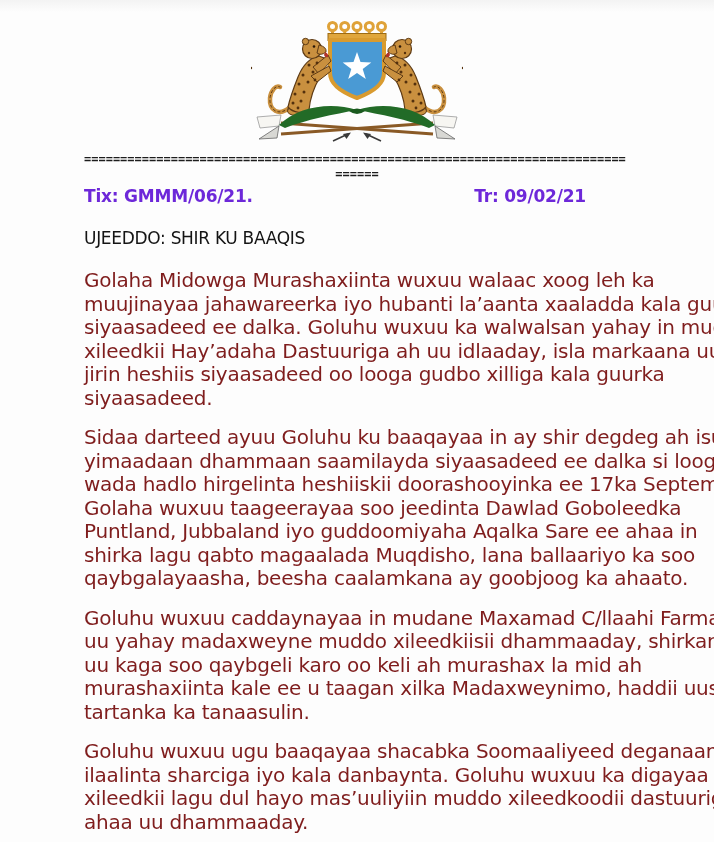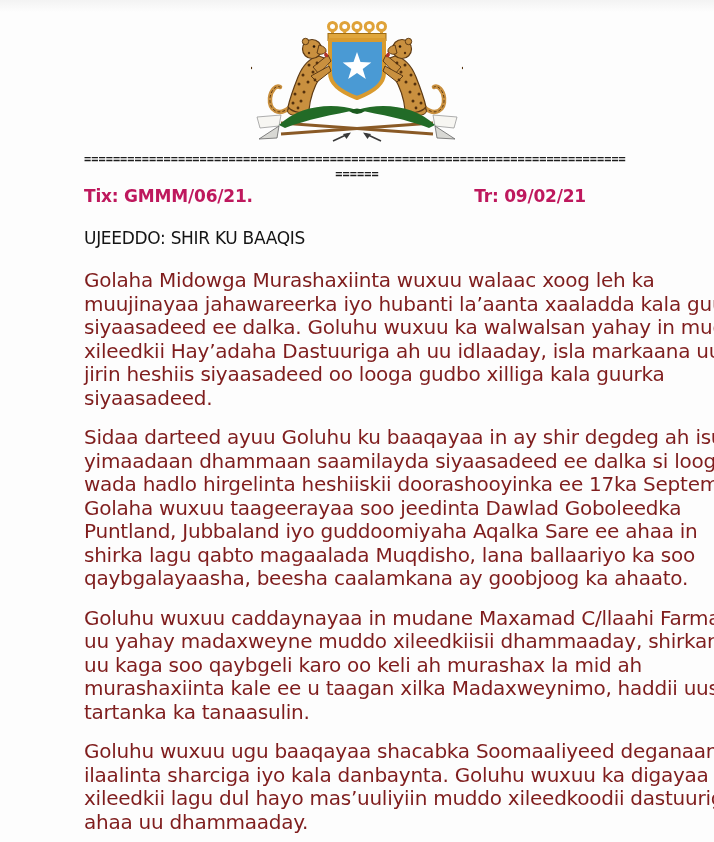--- a/index.html
+++ b/index.html
@@ -56,21 +56,21 @@
   .ref-row {
     margin: 5px 84px 0 84px;
     width: 546px;
     padding-right: 44px;
     display: flex;
     justify-content: space-between;
     align-items: baseline;
     font-weight: bold;
     font-size: 17px;
     line-height: 21px;
-    color: #be185d;
+    color: #6d28d9;
     letter-spacing: -0.2px;
   }
   .doc-title {
     margin: 20px 84px 0 84px;
     font-weight: normal;
     font-size: 17px;
     line-height: 22px;
     color: #141414;
     letter-spacing: -0.3px;
   }

